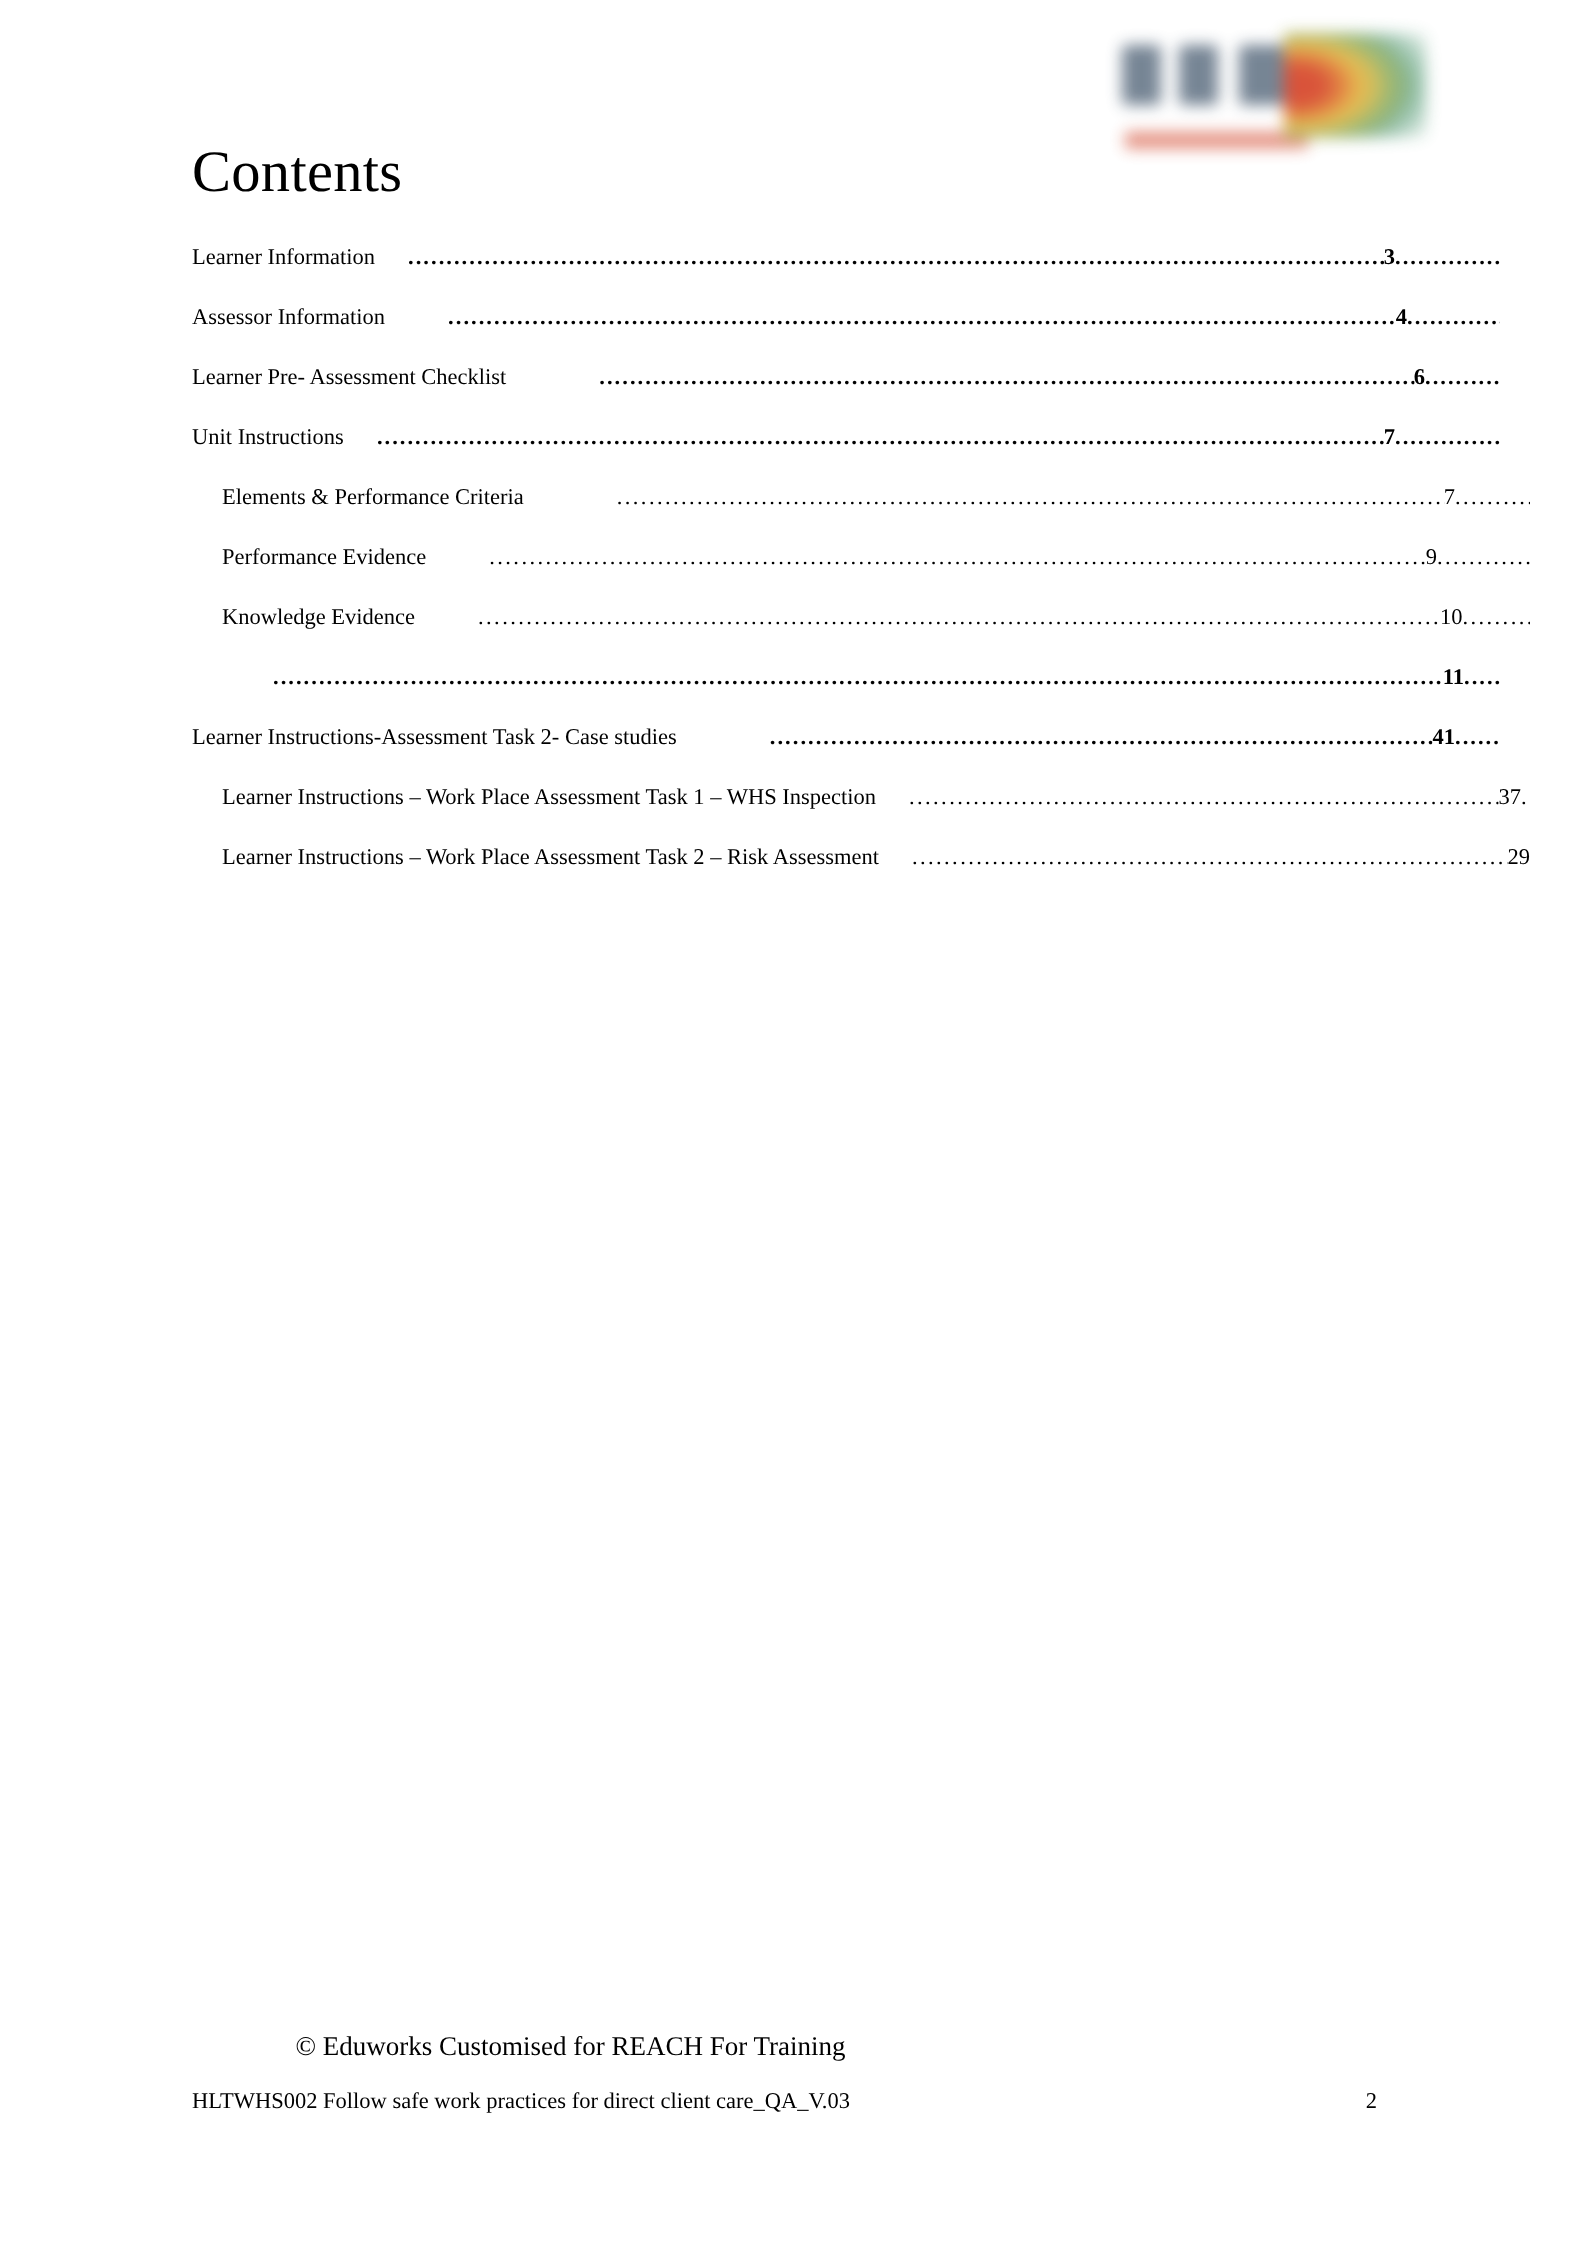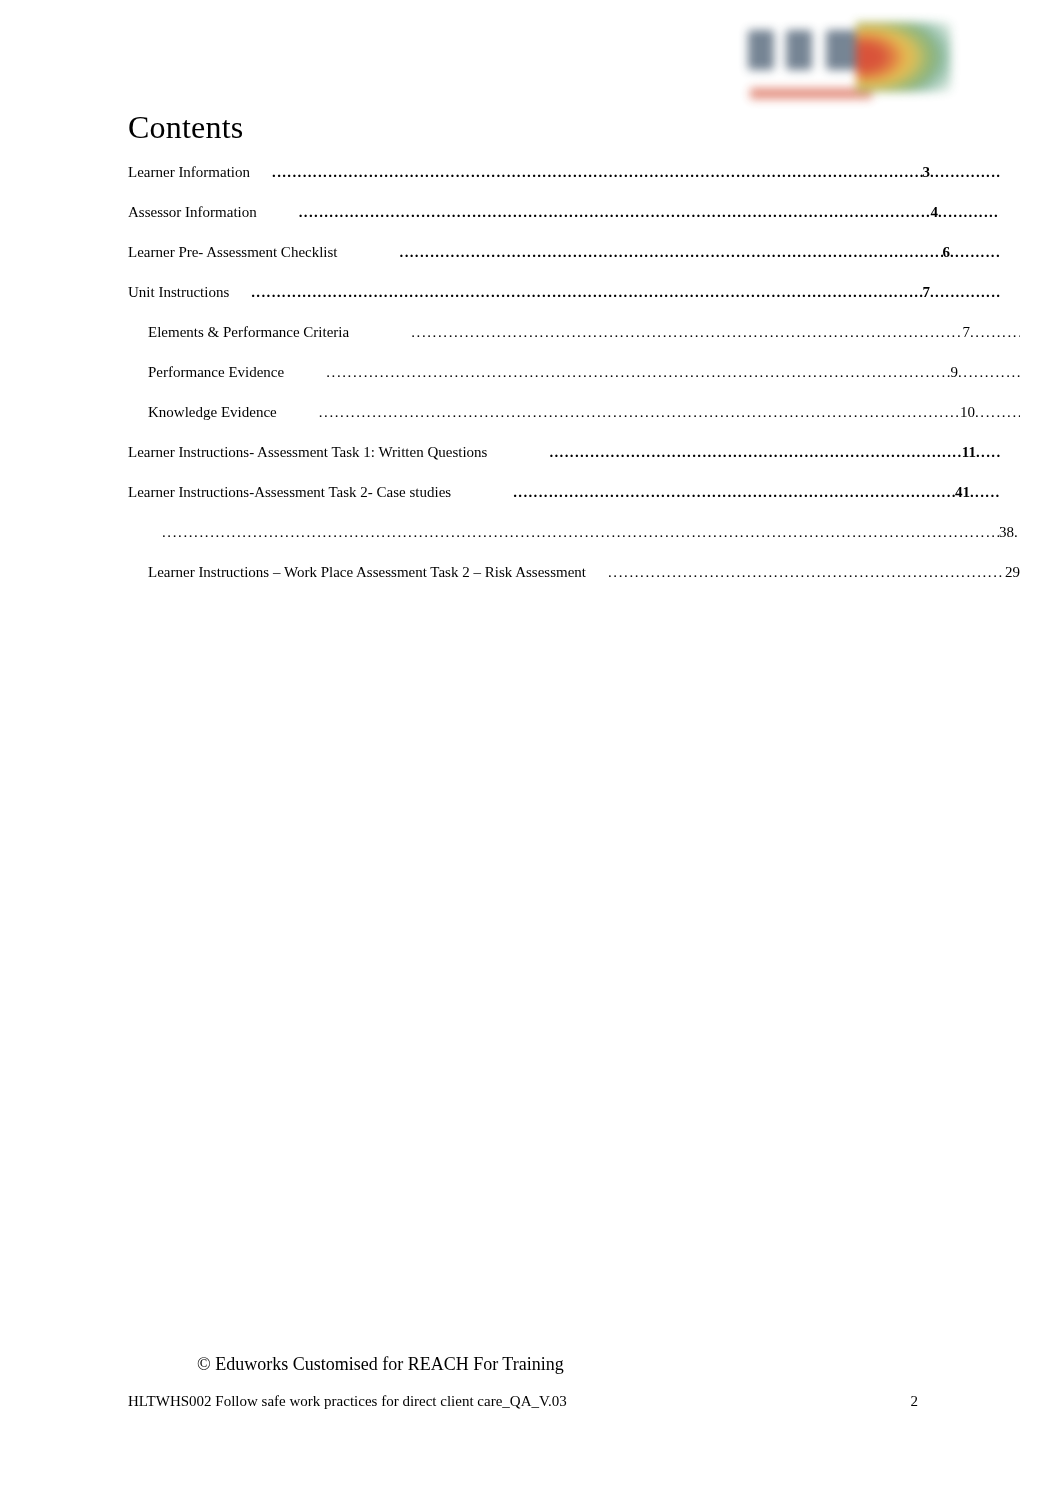--- a/index.html
+++ b/index.html
@@ -65,22 +65,22 @@
       radial-gradient(ellipse 70% 60% at 8% 50%, #d6452a 0%, #d6452a 26%, rgba(214,69,42,0) 62%),
       radial-gradient(ellipse 85% 72% at 12% 50%, #e8a33c 0%, #e8a33c 34%, rgba(232,163,60,0) 70%),
       radial-gradient(ellipse 105% 88% at 14% 50%, #d9c84e 0%, #d9c84e 40%, rgba(217,200,78,0) 74%),
       radial-gradient(ellipse 125% 100% at 16% 50%, #5fa07e 0%, #5fa07e 52%, rgba(95,160,126,0) 86%);
   }
 
   
   .contents-heading {
     position: absolute;
     left: 128px;
-    top: 110px;
-    font-size: 32px;
+    top: 98px;
+    font-size: 39px;
     line-height: 34px;
     font-weight: normal;
     letter-spacing: 0.2px;
   }
 
   
   .toc {
     position: absolute;
     left: 128px;
     top: 163px;
@@ -232,37 +232,37 @@
         <span class="tail w-62">................................</span>
       </div>
       <div class="toc-row sub">
         <span class="toc-title">Knowledge Evidence</span>
         <span class="toc-gap-md"></span>
         <span class="leader"></span>
         <span class="toc-page">10</span>
         <span class="tail w-45">................................</span>
       </div>
       <div class="toc-row">
-        <span class="toc-title">Learner Instructions- Assessment Task 1: Written Questions</span>
         <span class="toc-gap-lg"></span>
         <span class="leader bold"></span>
         <span class="toc-page bold">11</span>
         <span class="tail w-24 bold">................................</span>
       </div>
       <div class="toc-row">
         <span class="toc-title">Learner Instructions-Assessment Task 2- Case studies</span>
         <span class="toc-gap-lg"></span>
         <span class="leader bold"></span>
         <span class="toc-page bold">41</span>
         <span class="tail w-30 bold">................................</span>
       </div>
       <div class="toc-row sub">
-        <span class="toc-gap-sm"></span>
-        <span class="leader"></span>
-        <span class="toc-page">38</span>
+        <span class="toc-title">Learner Instructions     – Work Place Assessment Task 1      – WHS Inspection</span>
+        <span class="toc-gap-sm"></span>
+        <span class="leader"></span>
+        <span class="toc-page">37</span>
         <span class="tail w-6">................................</span>
       </div>
       <div class="toc-row sub">
         <span class="toc-title">Learner Instructions     – Work Place Assessment Task 2      – Risk Assessment</span>
         <span class="toc-gap-sm"></span>
         <span class="leader"></span>
         <span class="toc-page">29</span>
         <span class="tail w-0">................................</span>
       </div>
     </div>

